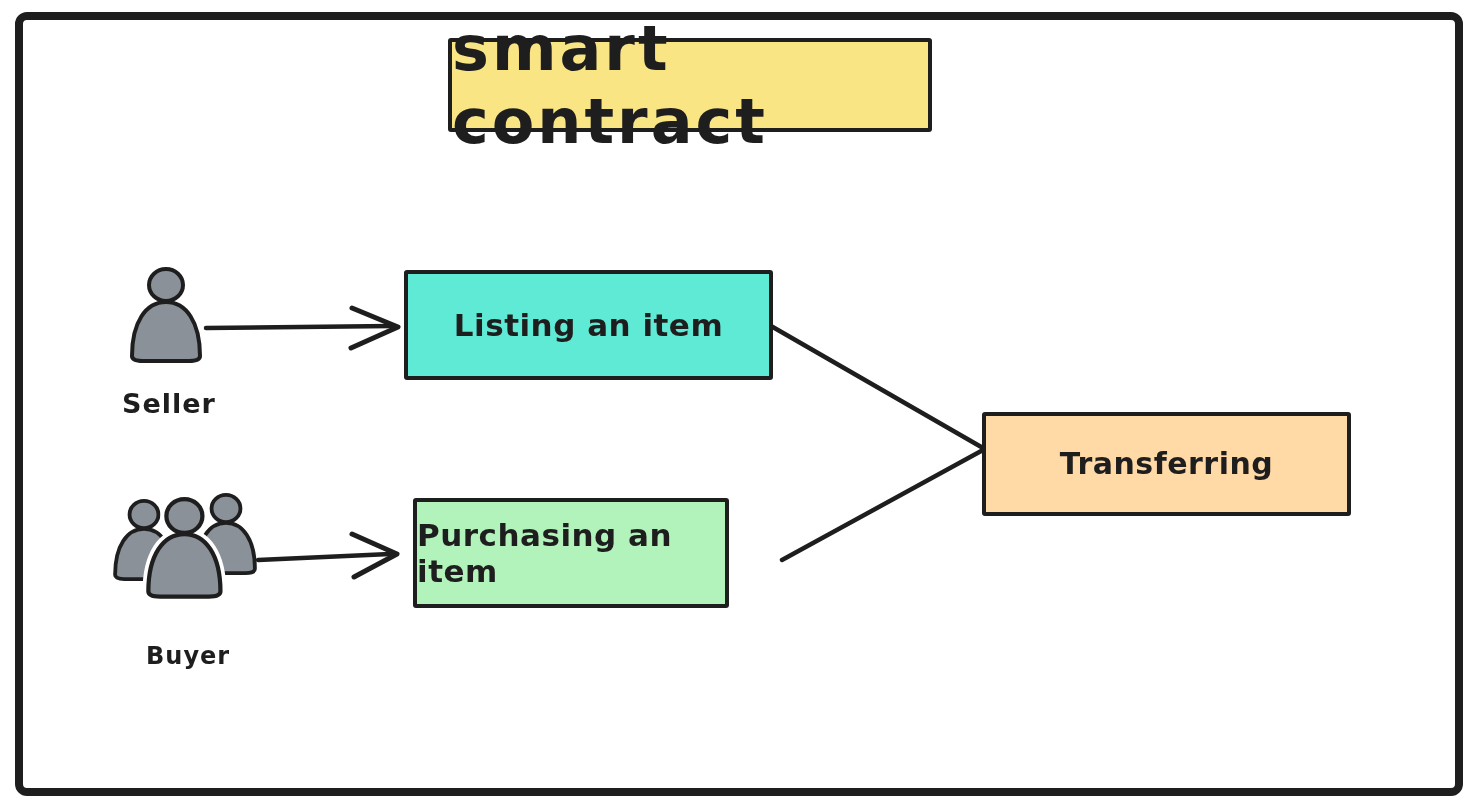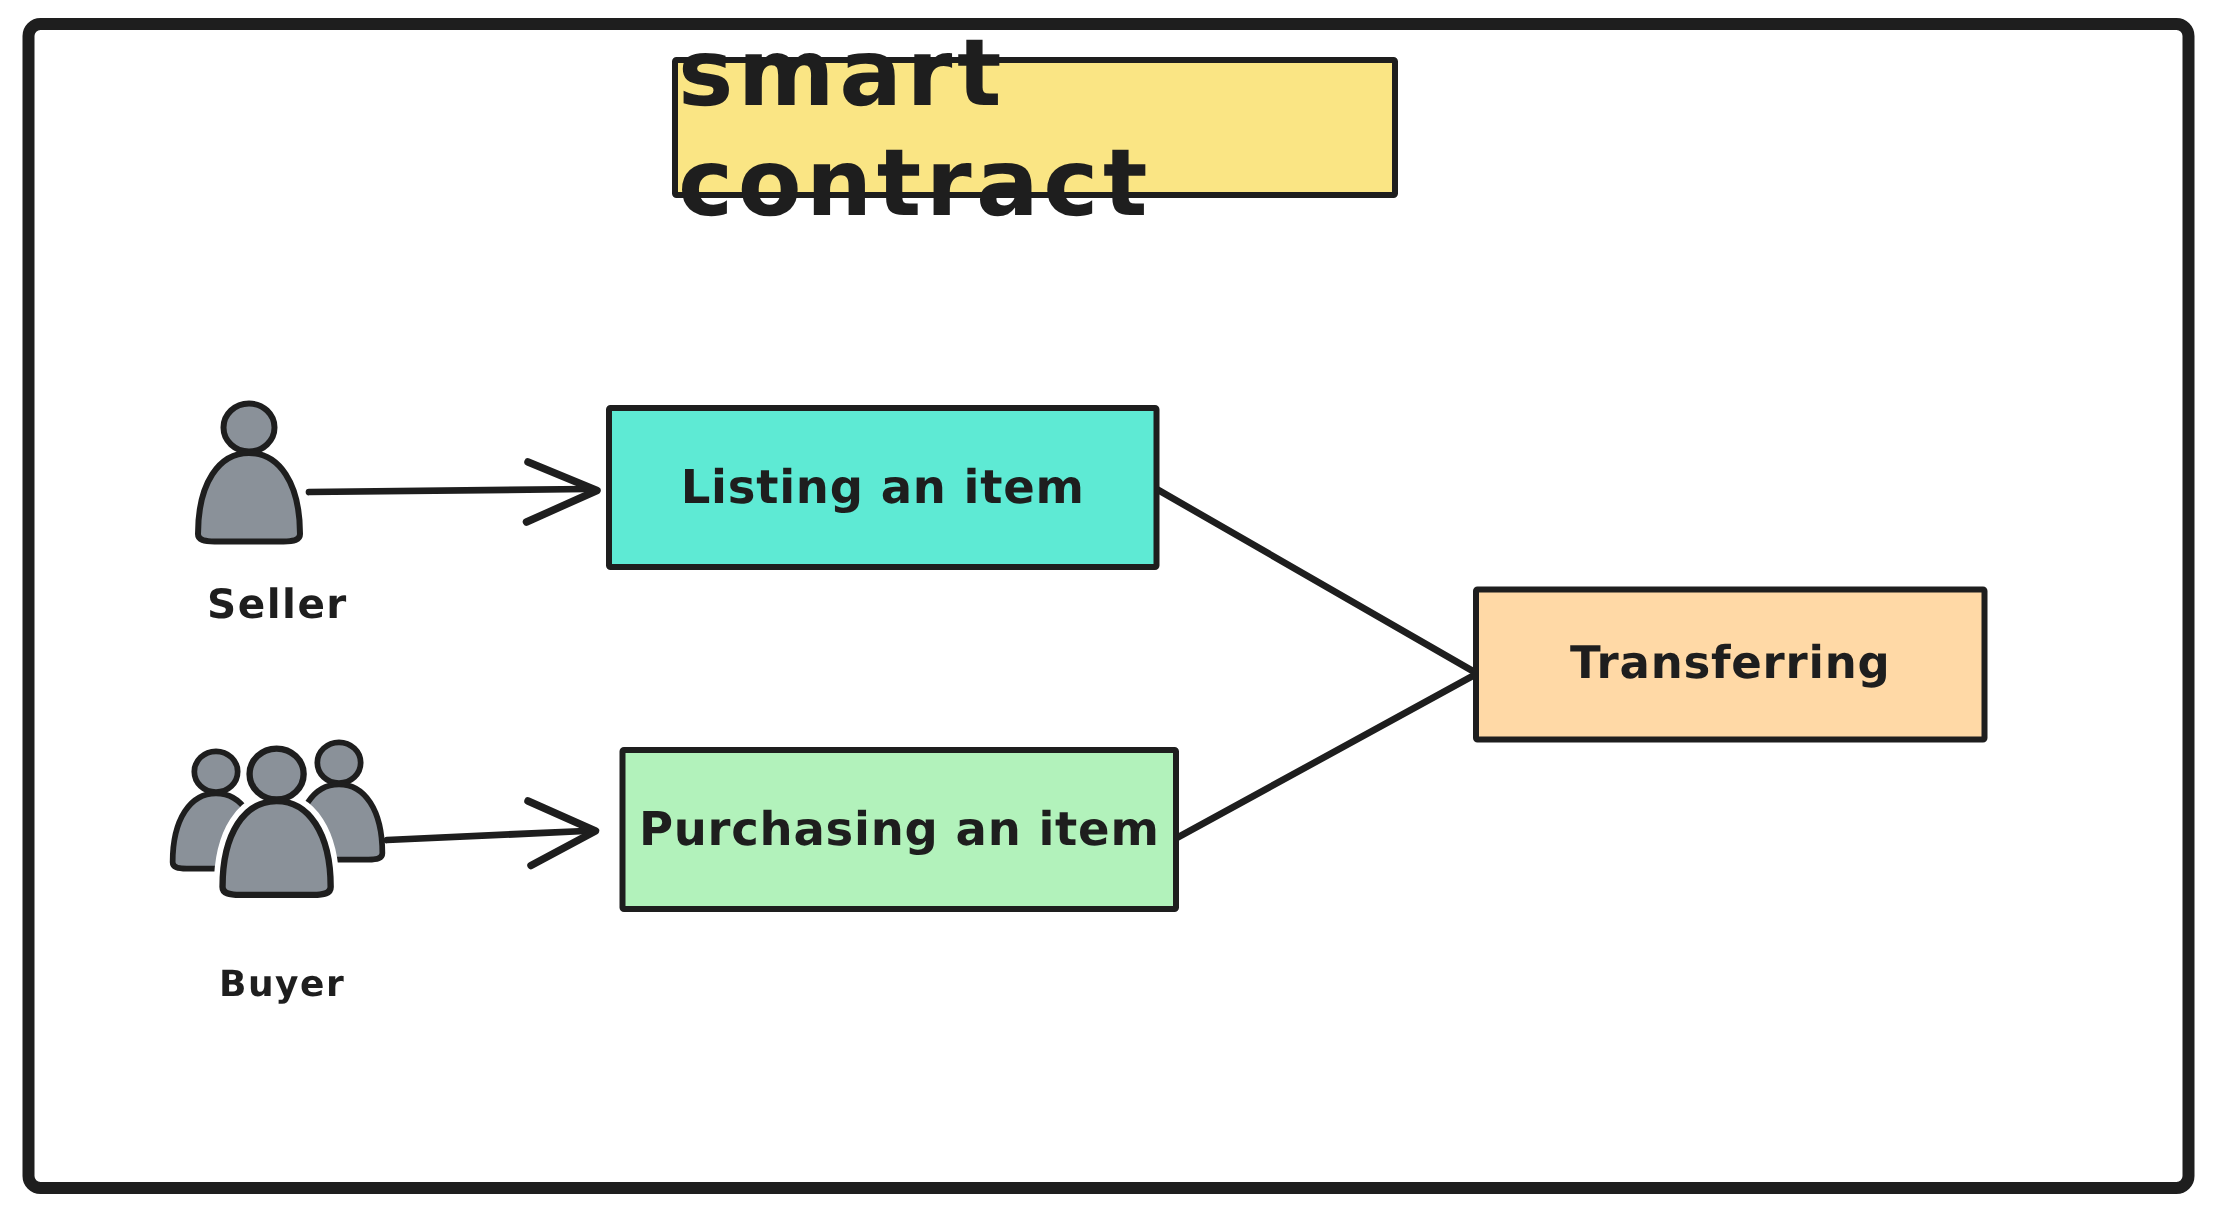--- a/index.html
+++ b/index.html
@@ -50,39 +50,39 @@
   .node-title {
     left: 448px; top: 38px; width: 484px; height: 94px;
     font-size: 62px;
     letter-spacing: 3px;
   }
   .node-listing {
     left: 404px; top: 270px; width: 369px; height: 110px;
     font-size: 31px;
   }
   .node-purchasing {
-    left: 413px; top: 498px; width: 373px; height: 110px;
+    left: 413px; top: 498px; width: 316px; height: 110px;
     font-size: 31px;
   }
   .node-transfer {
-    left: 982px; top: 391px; width: 343px; height: 104px;
+    left: 982px; top: 412px; width: 369px; height: 104px;
     font-size: 30px;
   }
   .node-transfer .two-line {
     display: inline-block;
     text-align: left;
     line-height: 40px;
   }
 
   .actor-label {
     position: absolute;
     font-weight: 600;
     letter-spacing: 1px;
   }
-  .label-seller { left: 138px; top: 388px; font-size: 27px; }
+  .label-seller { left: 122px; top: 388px; font-size: 27px; }
   .label-buyer  { left: 146px; top: 642px; font-size: 24px; }
 </style>
 </head>
 <body>
 
 <div class="stage">
 
   <div class="frame"></div>
 
   <svg class="layer" viewBox="0 0 1478 810">

